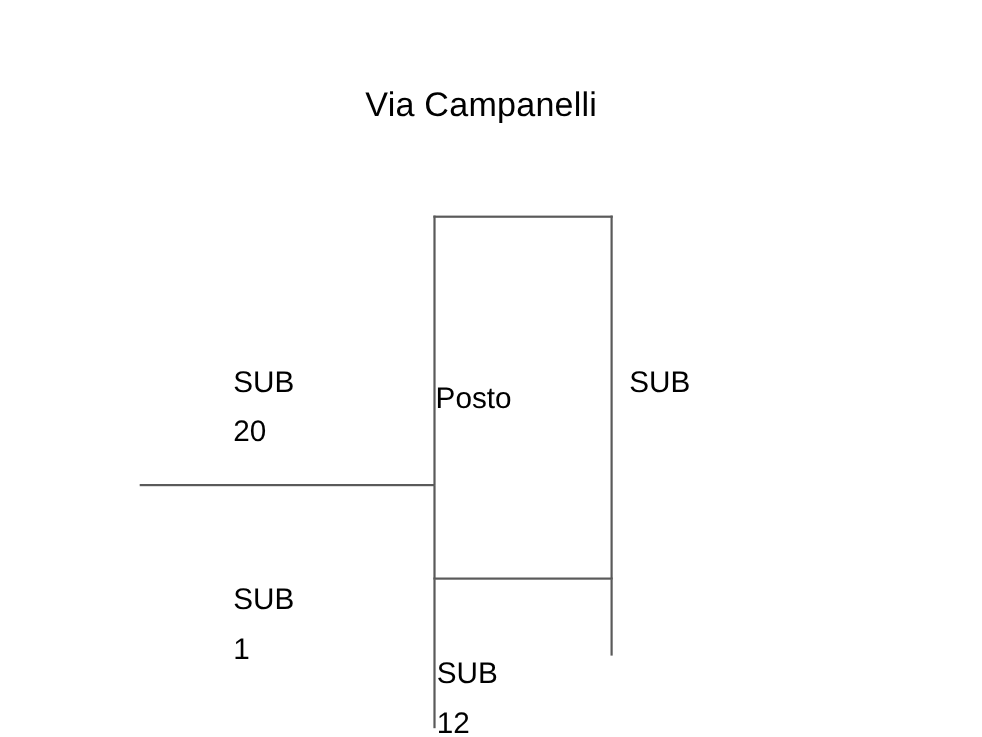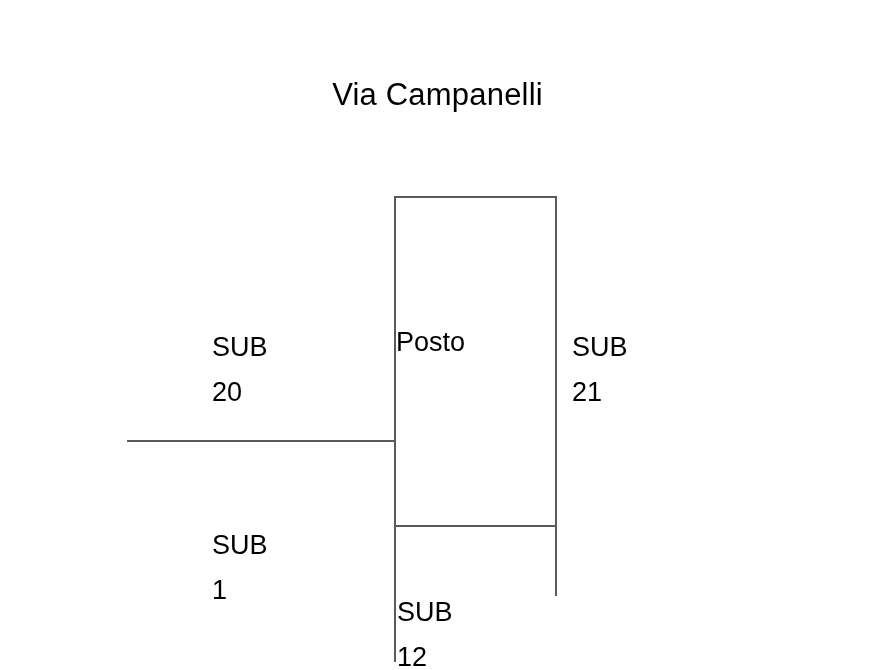--- a/index.html
+++ b/index.html
@@ -59,21 +59,21 @@
   .parcel-label {
     position: absolute;
     font-size: 27px;
     line-height: 45px;
     color: #000000;
     white-space: nowrap;
   }
   .parcel-label .lbl-line { display: block; }
 
   #label-sub-19   { left: 212px; top: 325px; width: 165px; }
-  #label-posto    { left: 396px; top: 320px; width: 159px; }
+  #label-posto    { left: 396px; top: 340px; width: 159px; }
   #label-sub-21   { left: 572px; top: 325px; width: 165px; }
   #label-sub-1    { left: 212px; top: 523px; width: 165px; }
   #label-sub-12   { left: 397px; top: 590px; width: 159px; }
 </style>
 </head>
 <body>
 
 <div id="plan">
 
   <div class="plan-title">Via Campanelli</div>
@@ -91,21 +91,20 @@
     <span class="lbl-line">SUB</span>
     <span class="lbl-line">20</span>
   </div>
 
   <div class="parcel-label" id="label-posto">
     <span class="lbl-line">Posto</span>
   </div>
 
   <div class="parcel-label" id="label-sub-21">
     <span class="lbl-line">SUB</span>
-    <span class="lbl-line">21</span>
   </div>
 
   <div class="parcel-label" id="label-sub-1">
     <span class="lbl-line">SUB</span>
     <span class="lbl-line">1</span>
   </div>
 
   <div class="parcel-label" id="label-sub-12">
     <span class="lbl-line">SUB</span>
     <span class="lbl-line">12</span>

